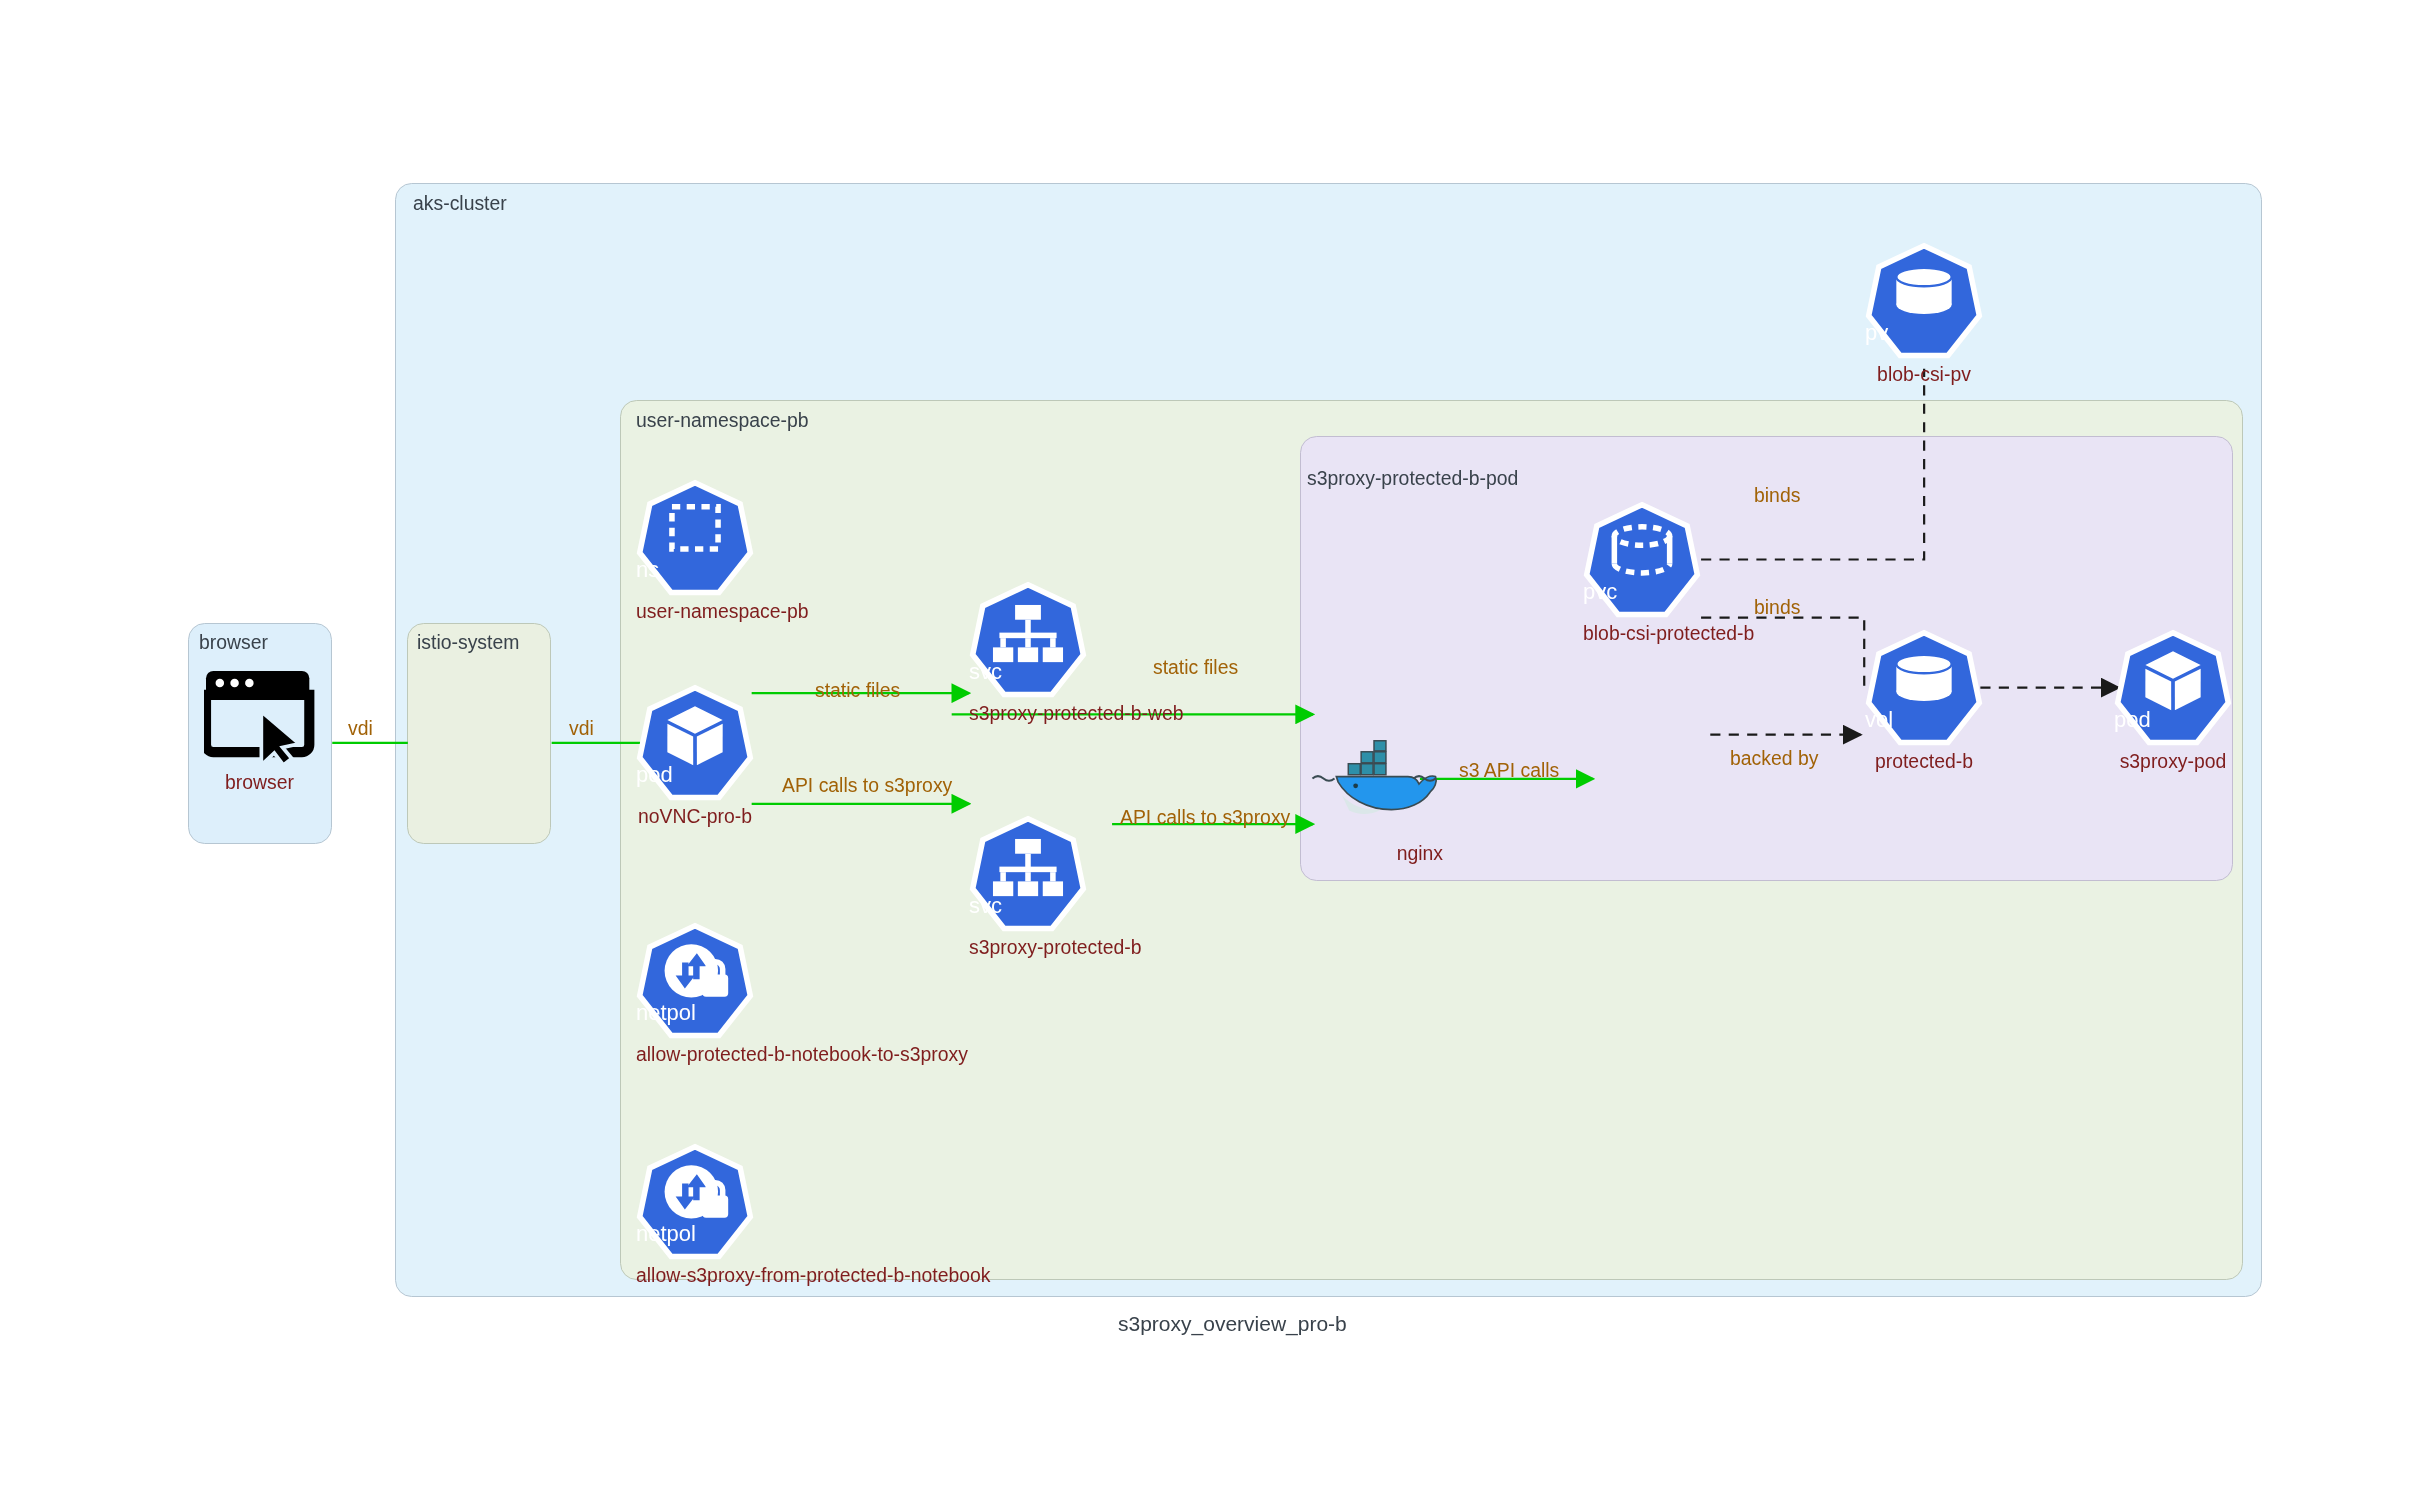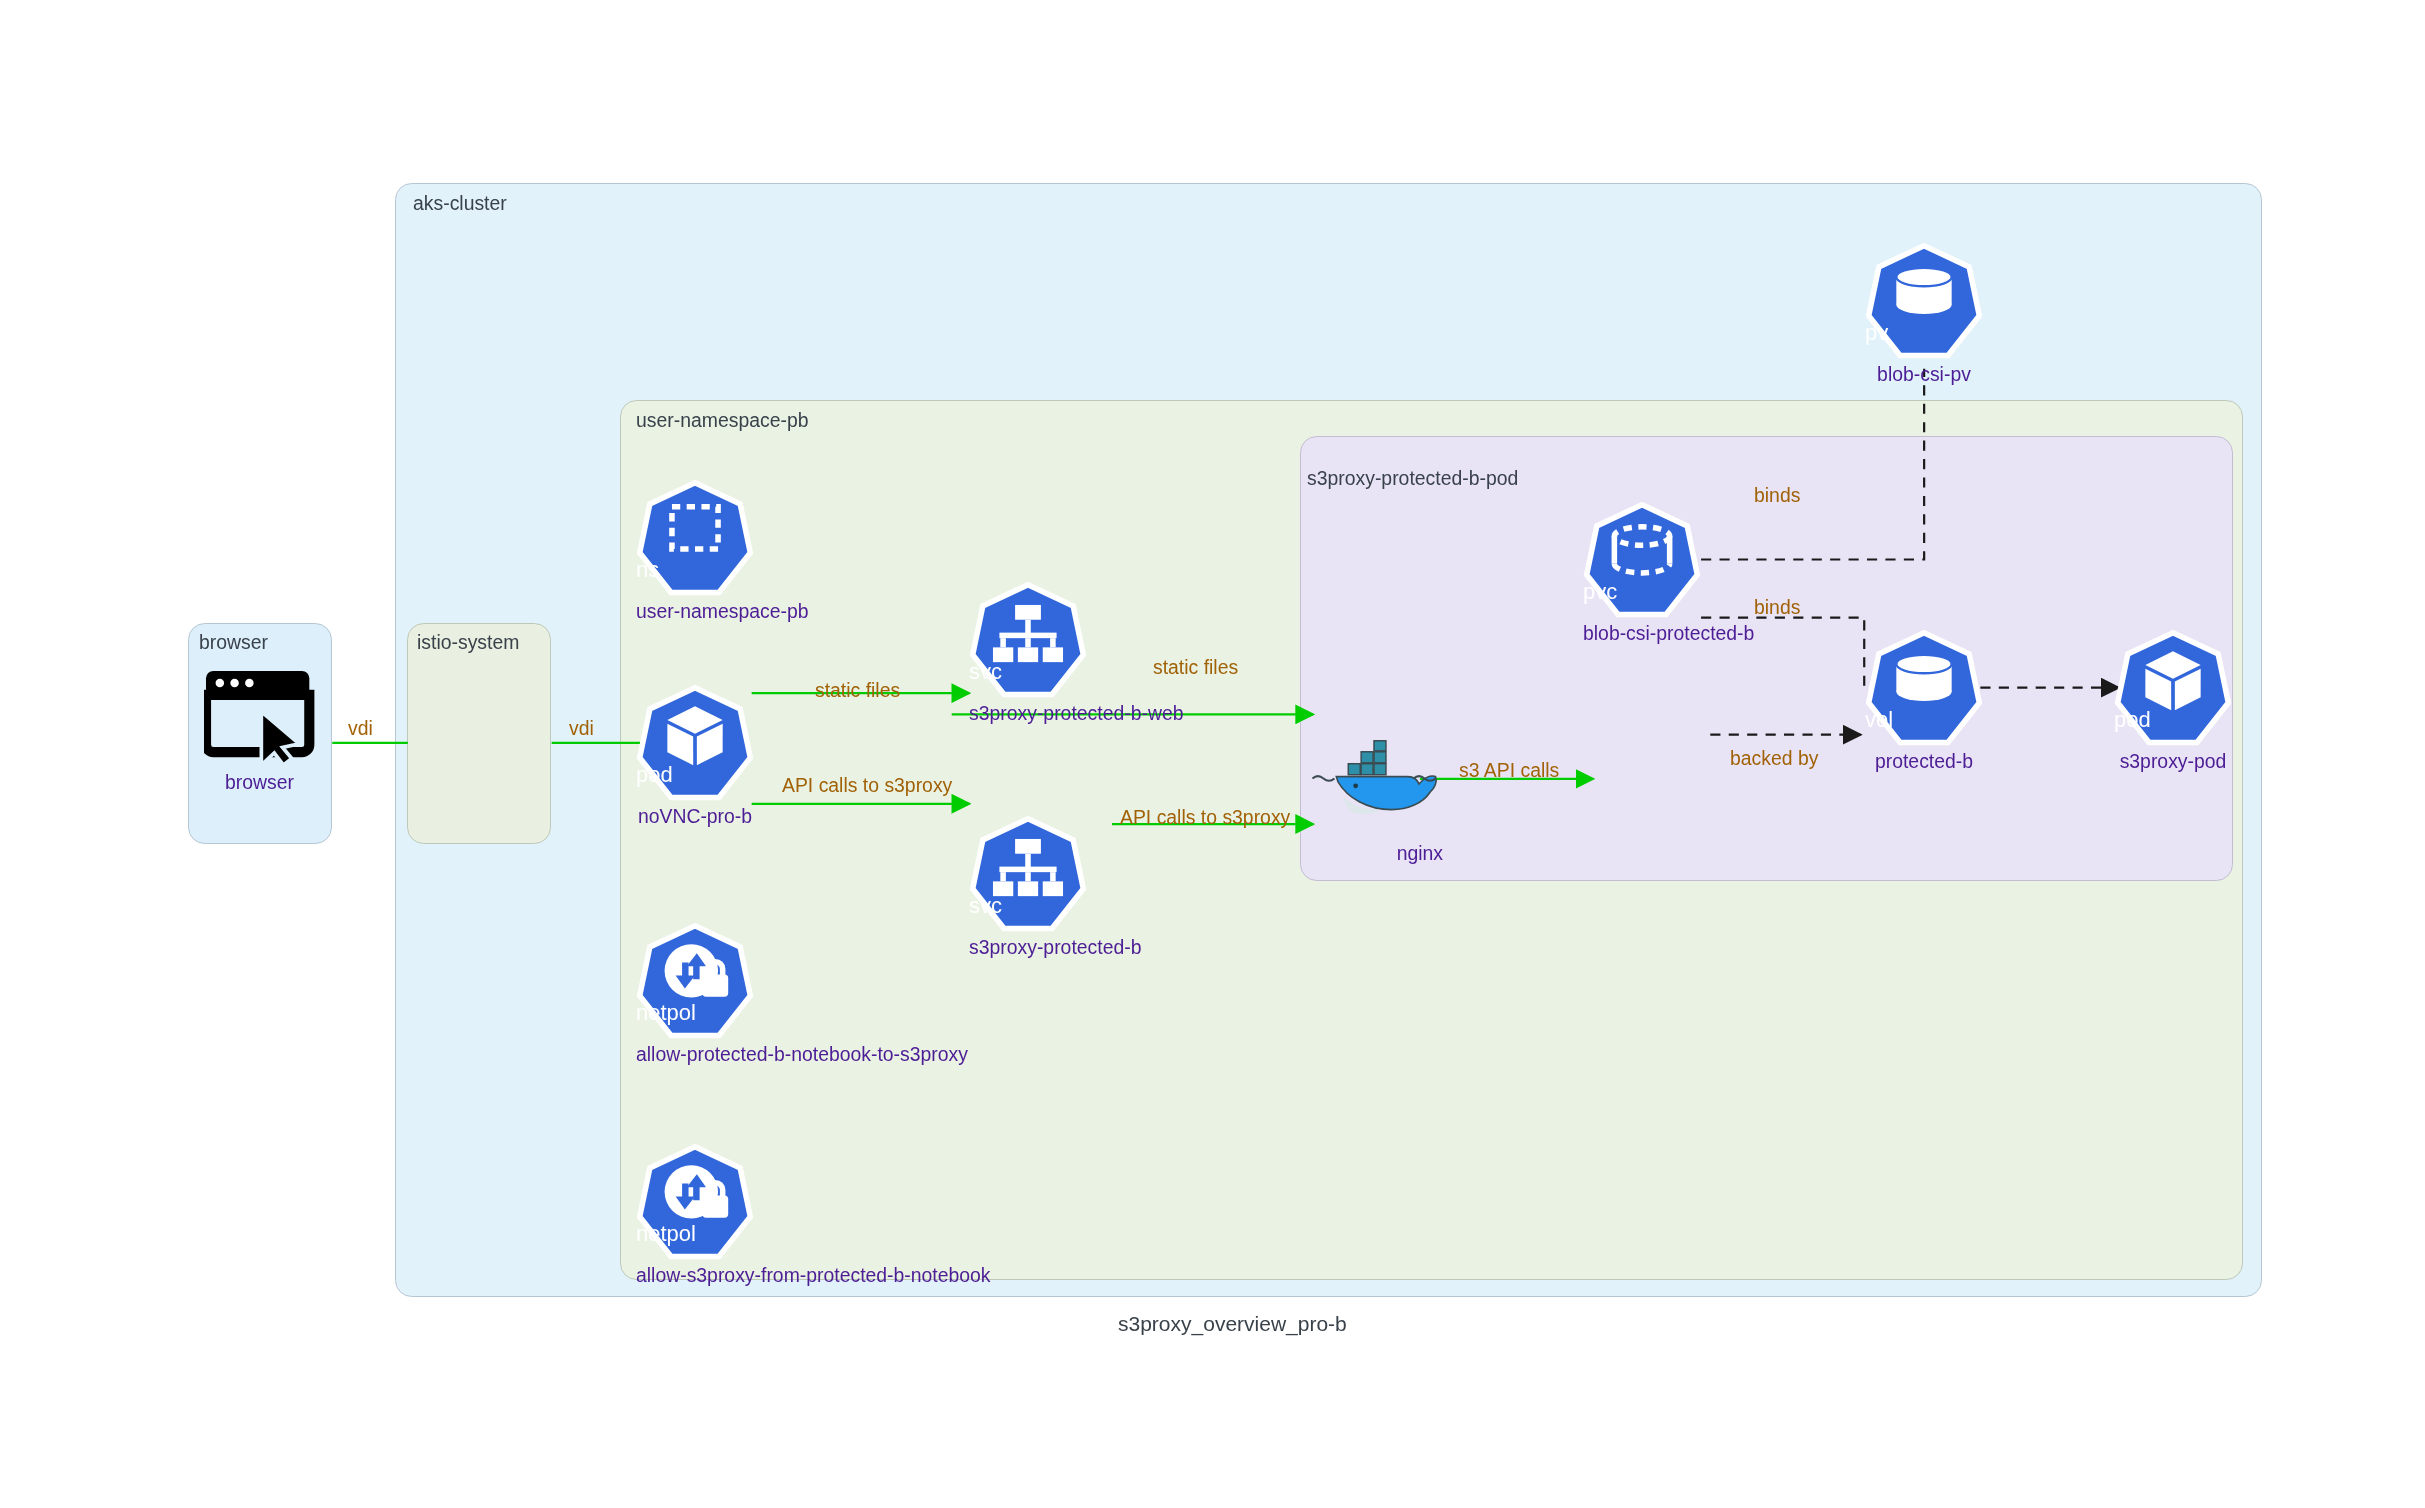--- a/index.html
+++ b/index.html
@@ -46,21 +46,21 @@
   }
   .node .hex {
     position: relative;
     width: 118px;
     height: 118px;
     margin: 0 auto;
   }
   .node-label {
     margin-top: 3.7px;
     font-size: 19.4px;
-    color: #4c1d95;
+    color: #7f1d1d;
     white-space: nowrap;
     line-height: 1.1;
   }
   .hex svg { display: block; width: 118px; height: 118px; }
   .hex-text {
     position: absolute;
     left: 0; right: 0;
     bottom: 15.7px;
     font-size: 22px;
     color: #ffffff;

